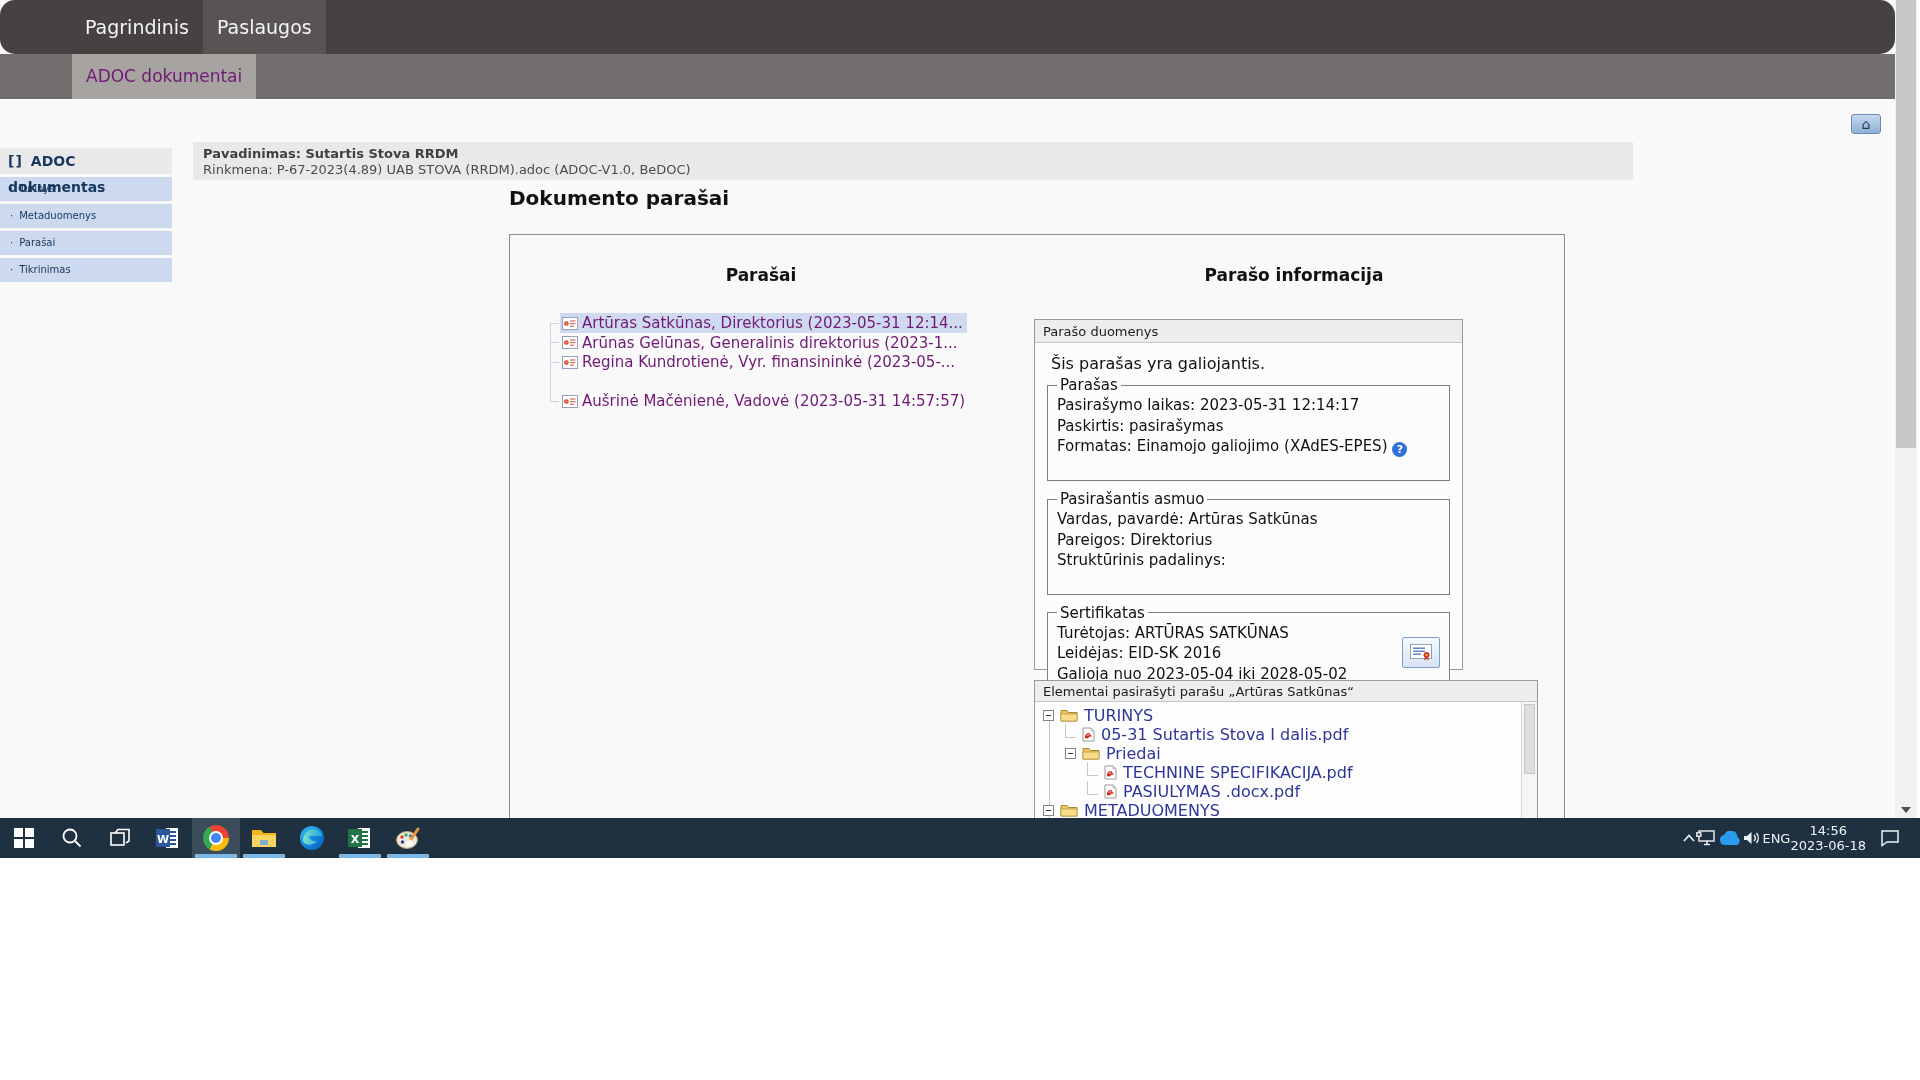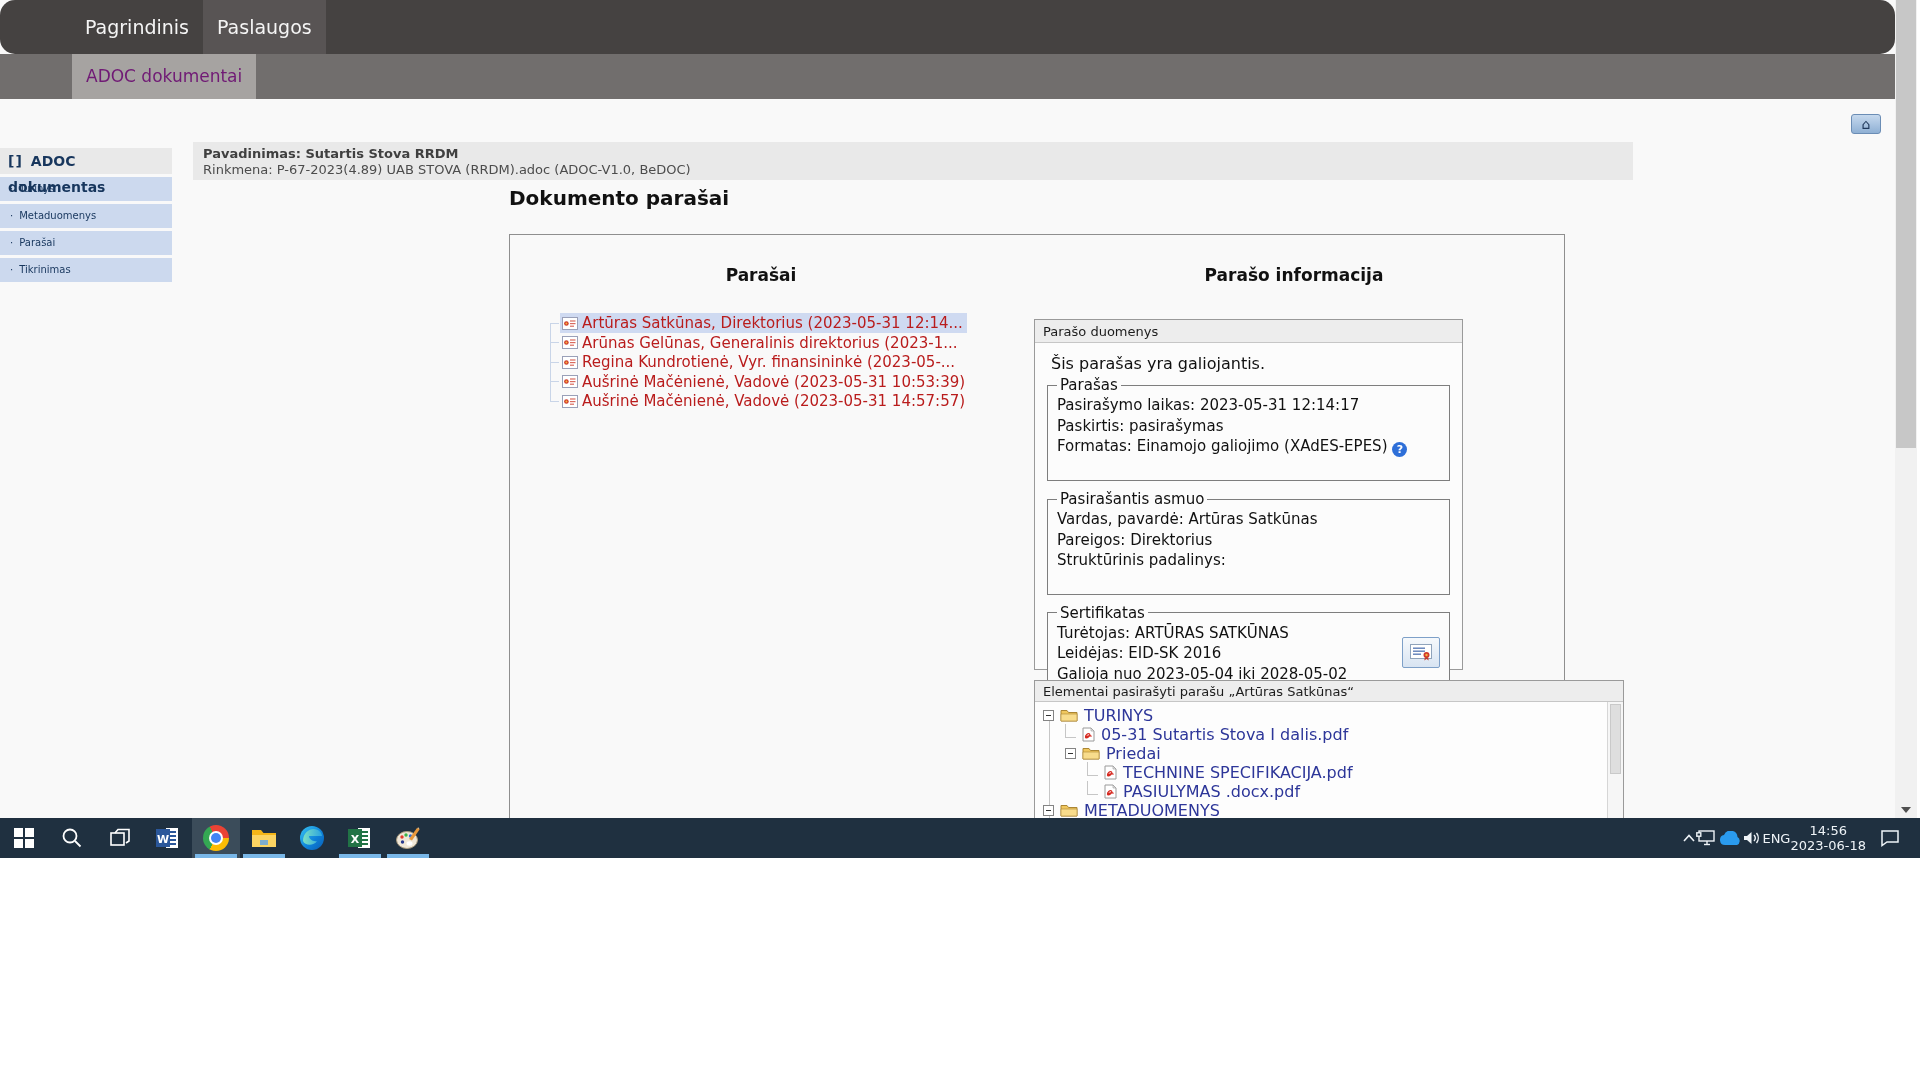--- a/index.html
+++ b/index.html
@@ -40,37 +40,37 @@
   .colh { position:absolute; top:30px; font-size:17px; font-weight:bold; color:#111; text-align:center; }
   .colh.left { left:0; width:502px; }
   .colh.right { left:524px; width:520px; }
 
   
   .sig-vline { position:absolute; left:40px; top:88px; width:1px; height:78px; background:#c9d5e8; }
   .sig-row { position:absolute; left:40px; height:20px; display:flex; align-items:center; }
   .sig-stub { width:9px; height:1px; background:#c9d5e8; margin-right:1px; }
   .sig-inner { display:flex; align-items:center; padding:1px 4px 1px 2px; }
   .sig-row.selected .sig-inner { background:#cfdaf1; }
-  .sig-label { font-size:15px; color:#b91c1c; margin-left:4px; white-space:nowrap; }
+  .sig-label { font-size:15px; color:#701a75; margin-left:4px; white-space:nowrap; }
 
   
   .ibox { position:absolute; border:1px solid #9a9a9a; background:#fcfcfc; }
   .ibox-header { height:23px; background:#ededed; border-bottom:1px solid #c6c6c6; font-size:13px; color:#1c1c1c; padding:4px 0 0 8px; }
   .pd-box { left:524px; top:84px; width:429px; height:351px; }
   .pd-status { font-size:16px; color:#111; margin:11px 0 3px 16px; }
   .pd-box fieldset { margin:2px 12px 9px 12px; border:1px solid #7e7e7e; padding:1px 8px 23px 9px; position:relative; background:#fcfcfc; }
   .pd-box legend { font-size:15px; color:#111; padding:0 3px; }
   .fline { font-size:15px; color:#111; line-height:20.5px; white-space:nowrap; }
   .help-icon { display:inline-block; width:15px; height:15px; border-radius:50%; background:#2e6fd8; color:#fff; font-size:11px; font-weight:bold;
     text-align:center; line-height:15px; vertical-align:-2px; margin-left:5px; }
   .cert-btn { position:absolute; right:9px; top:15px; width:38px; height:31px; border:1px solid #7ea0c8; border-radius:2px;
     background:linear-gradient(#f6f9fc,#d8e4f2); display:flex; align-items:center; justify-content:center; }
 
   
-  .el-box { left:524px; top:445px; width:590px; height:200px; background:#fdfdfd; overflow:hidden; }
+  .el-box { left:524px; top:445px; width:504px; height:200px; background:#fdfdfd; overflow:hidden; }
   .el-box .ibox-header { height:21px; padding-top:3px; }
   .el-scroll { position:absolute; right:0; top:21px; bottom:-2px; width:16px; background:#f6f6f6; border-left:1px solid #d6d6d6; }
   .el-scroll .el-thumb { position:absolute; left:2px; top:2px; width:11px; height:70px; background:#dedede; border:1px solid #c9c9c9; }
   .tree-vline { position:absolute; left:14px; top:33px; width:1px; height:105px; background:#c6c6c6; }
   .tree-row { position:absolute; height:20px; display:flex; align-items:center; }
   .tree-row.d0 { left:8px; } .tree-row.d1 { left:30px; } .tree-row.d2 { left:52px; }
   .expander { width:11px; height:11px; border:1px solid #848484; background:#ffffff; position:relative; margin-right:6px; flex:none; }
   .expander::before { content:""; position:absolute; left:2px; top:4px; width:5px; height:1px; background:#333; }
   .conn { width:11px; height:14px; border-left:1px solid #c6c6c6; border-bottom:1px solid #c6c6c6; margin:-7px 6px 0 0; flex:none; }
   .tree-label { font-size:16px; color:#2d3699; margin-left:6px; white-space:nowrap; }
@@ -180,34 +180,20 @@
           <div class="sig-inner">
             <svg class="icon16" width="16" height="13" viewBox="0 0 16 13">
                 <rect x="0.5" y="0.5" width="15" height="12" fill="#fff" stroke="#9aa0b8"></rect>
                 <circle cx="4.4" cy="6.5" r="2.3" fill="#d03a2b"></circle>
                 <circle cx="4.4" cy="6.5" r="1" fill="#f4b63f"></circle>
                 <rect x="8" y="3.4" width="5.5" height="1.2" fill="#d96a5e"></rect>
                 <rect x="8" y="6" width="5.5" height="1.2" fill="#d96a5e"></rect>
                 <rect x="8" y="8.6" width="4" height="1.2" fill="#d96a5e"></rect>
               </svg>
             <span class="sig-label">Regina Kundrotienė, Vyr. finansininkė (2023-05-...</span>
-          </div>
-        </div>
-        <div class="sig-row" style="top:136.5px;">
-          <div class="sig-stub"></div>
-          <div class="sig-inner">
-            <svg class="icon16" width="16" height="13" viewBox="0 0 16 13">
-                <rect x="0.5" y="0.5" width="15" height="12" fill="#fff" stroke="#9aa0b8"></rect>
-                <circle cx="4.4" cy="6.5" r="2.3" fill="#d03a2b"></circle>
-                <circle cx="4.4" cy="6.5" r="1" fill="#f4b63f"></circle>
-                <rect x="8" y="3.4" width="5.5" height="1.2" fill="#d96a5e"></rect>
-                <rect x="8" y="6" width="5.5" height="1.2" fill="#d96a5e"></rect>
-                <rect x="8" y="8.6" width="4" height="1.2" fill="#d96a5e"></rect>
-              </svg>
-            <span class="sig-label">Aušrinė Mačėnienė, Vadovė (2023-05-31 10:53:39)</span>
           </div>
         </div>
         <div class="sig-row" style="top:156px;">
           <div class="sig-stub"></div>
           <div class="sig-inner">
             <svg class="icon16" width="16" height="13" viewBox="0 0 16 13">
                 <rect x="0.5" y="0.5" width="15" height="12" fill="#fff" stroke="#9aa0b8"></rect>
                 <circle cx="4.4" cy="6.5" r="2.3" fill="#d03a2b"></circle>
                 <circle cx="4.4" cy="6.5" r="1" fill="#f4b63f"></circle>
                 <rect x="8" y="3.4" width="5.5" height="1.2" fill="#d96a5e"></rect>

